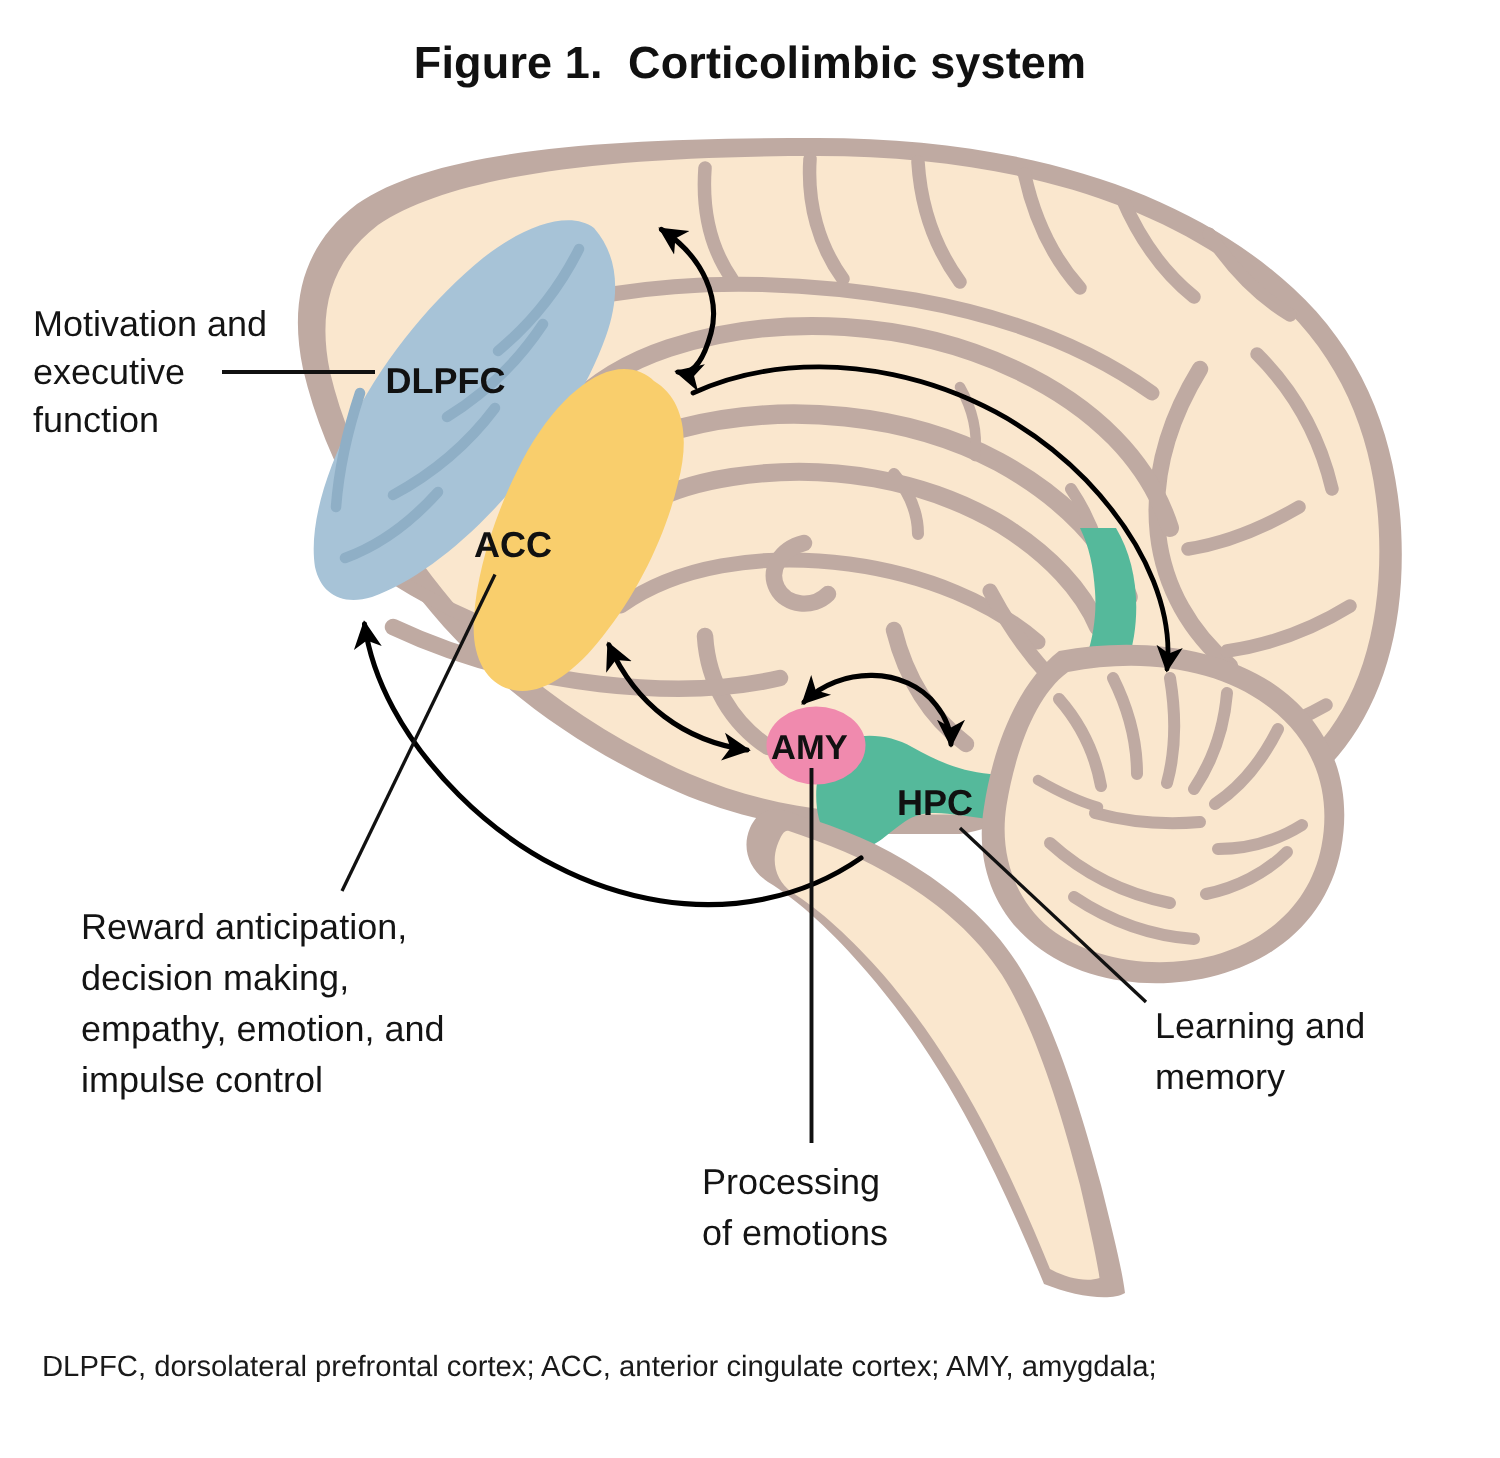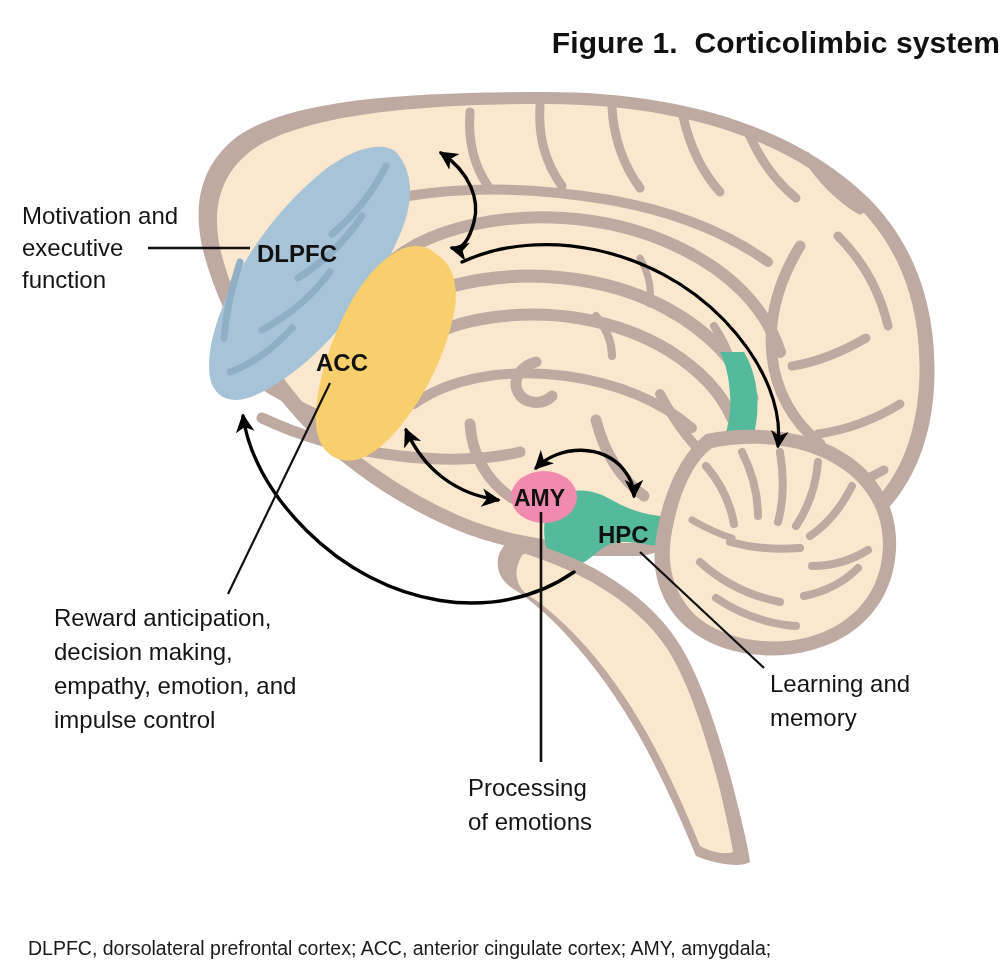--- a/index.html
+++ b/index.html
@@ -21,37 +21,36 @@
     left: 0; top: 0;
     width: 1000px;
     height: 972px;
   }
 
   .fig-title {
     position: absolute;
     left: 0;
     top: 26px;
     width: 1000px;
-    text-align: right;
+    text-align: center;
     font-size: 30px;
     font-weight: bold;
     letter-spacing: 0.1px;
     color: #111111;
     white-space: pre;
   }
 
   .fig-footnote {
     position: absolute;
     left: 28px;
     top: 896px;
     width: 930px;
     font-size: 19.5px;
     line-height: 30px;
     color: #1a1a1a;
-    margin-top: 37px;
   }
 
   svg.brain-canvas {
     position: absolute;
     left: 0;
     top: 0;
     width: 1000px;
     height: 972px;
     display: block;
   }

